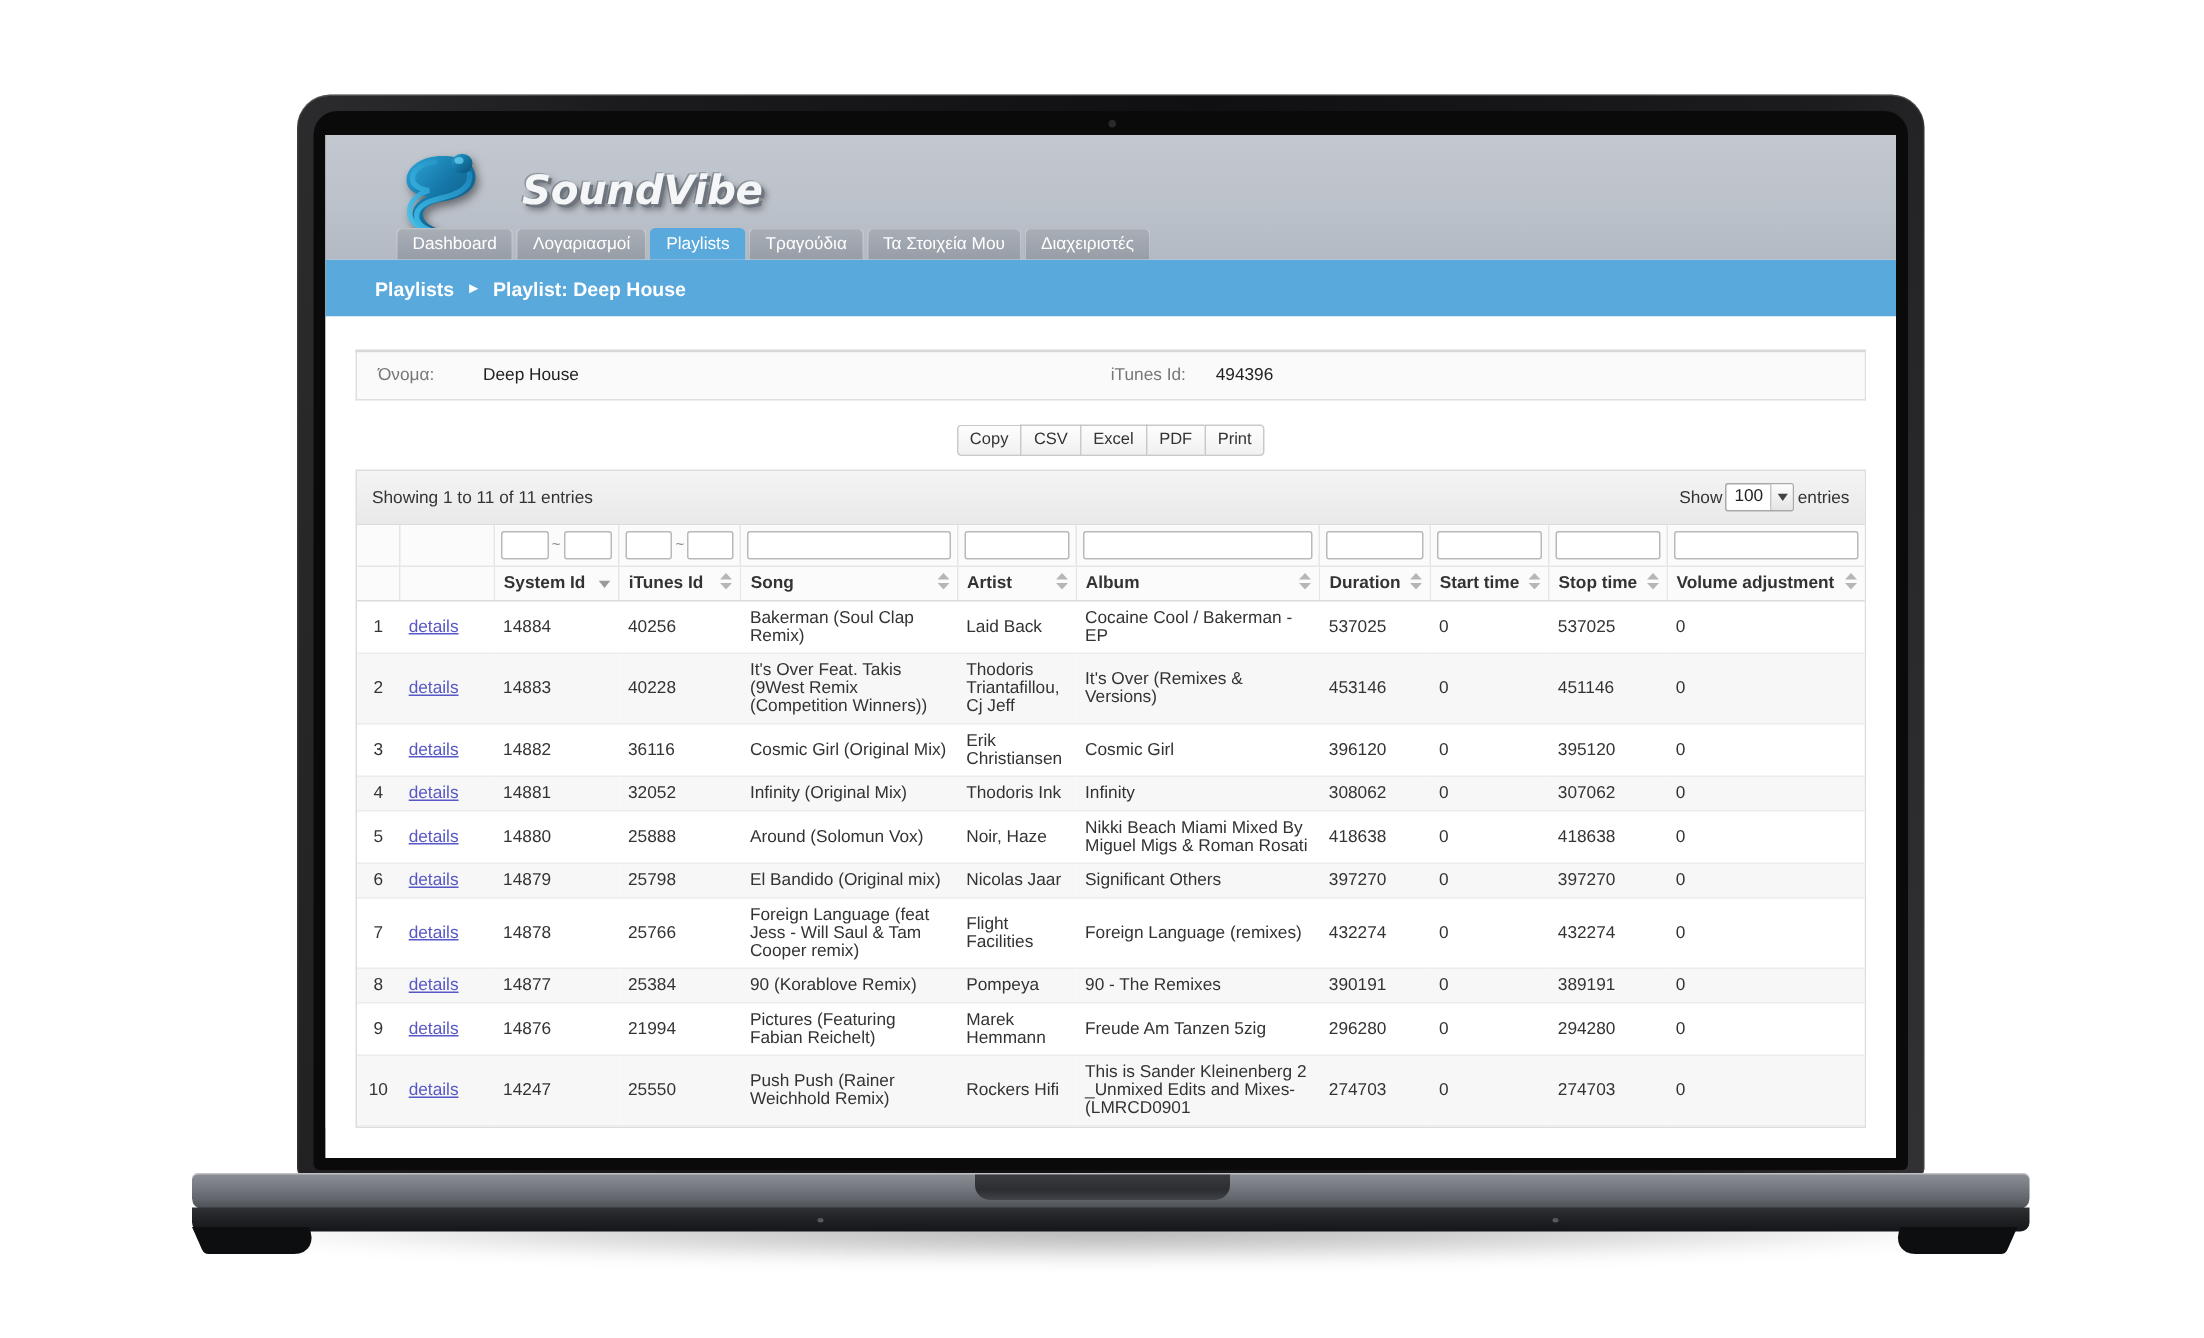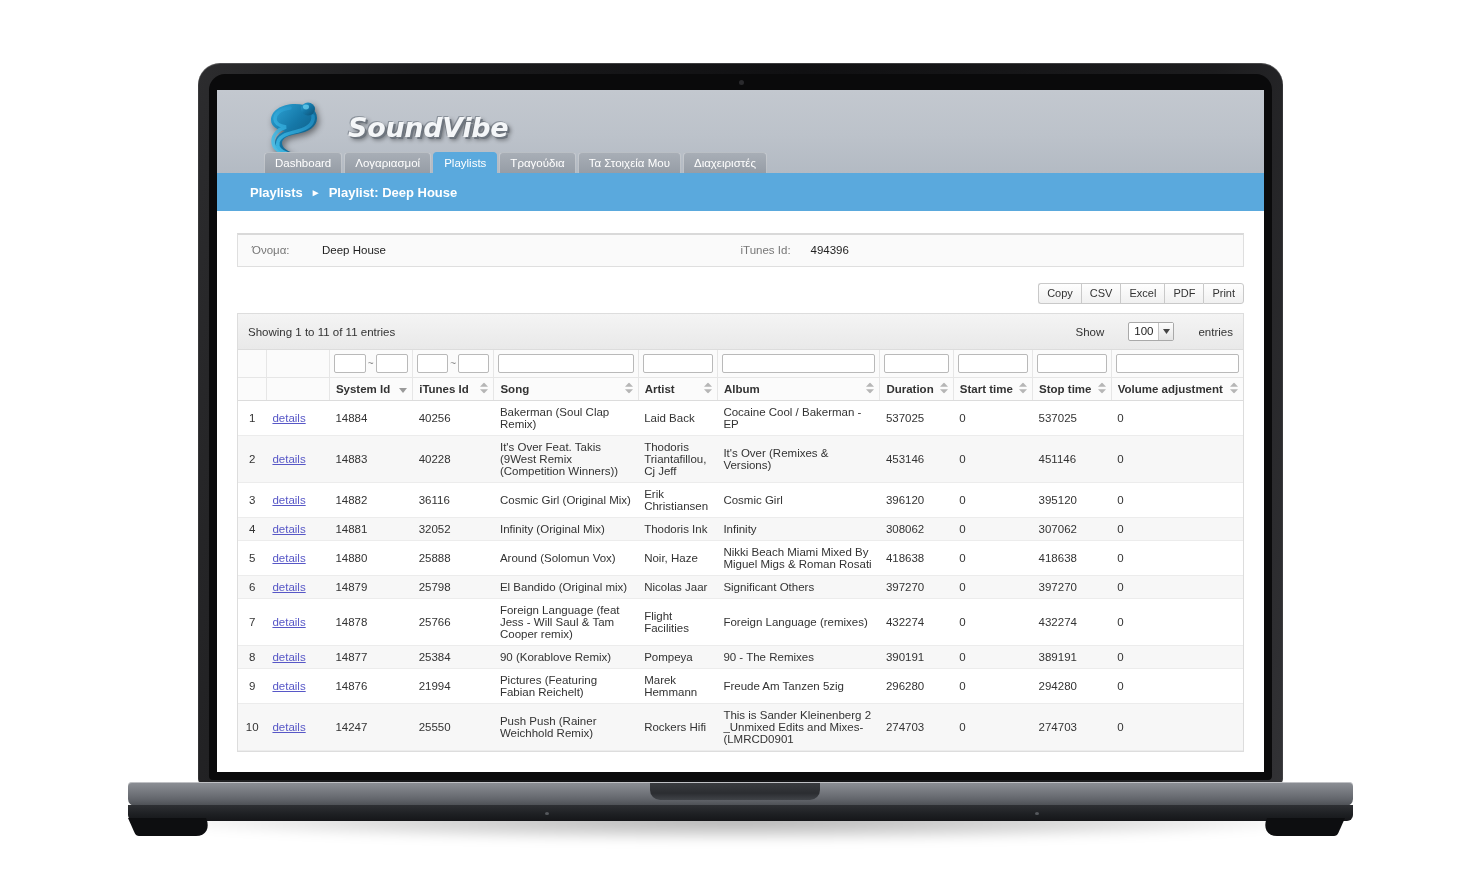--- a/index.html
+++ b/index.html
@@ -145,40 +145,40 @@
     border: 1px solid #bdbdbd;
     display: flex; align-items: center; justify-content: center;
   }
   .caret-circle svg { display:block; }
 
   .panel-body { display: flex; padding: 9px 14px 10px 14px; font-size: 11.5px; background: #fafafa; }
   .info-col { display: flex; width: 50%; }
   .info-label { color: #777; width: 70px; }
   .info-val { color: #222; }
 
-  .export-row { display: flex; justify-content: flex-end; margin-top: 16px; margin-bottom: 9px; }
+  .export-row { display: flex; justify-content: center; margin-top: 16px; margin-bottom: 9px; }
   .exp-btn {
     height: 21px; line-height: 19px; padding: 0 8px;
     font-size: 11px; color: #333;
     background: linear-gradient(180deg,#fefefe,#f0f0f0);
     border: 1px solid #c9c9c9;
     border-right: none;
     cursor: pointer;
   }
   .exp-btn:first-child { border-radius: 3px 0 0 3px; }
   .exp-btn:last-child { border-right: 1px solid #c9c9c9; border-radius: 0 3px 3px 0; }
 
   .table-box { border: 1px solid #dddddd; background: #fff; }
   .table-top {
     display: flex; align-items: center; justify-content: space-between;
     padding: 8px 10px; font-size: 11.5px; color: #333;
     background: linear-gradient(180deg,#f4f4f4,#e9e9e9);
     border-bottom: 1px solid #dcdcdc;
   }
-  .show-entries { display: flex; align-items: center; gap: 24px; }
+  .show-entries { display: flex; align-items: center; gap: 2px; }
   .mini-select {
     display: inline-flex; align-items: stretch;
     border: 1px solid #a9a9a9; background: #fff; height: 19px; border-radius: 2px;
   }
   .mini-select .val { padding: 0 5px; font-size: 11.5px; line-height: 17px; color: #222; }
   .mini-select .arrow {
     width: 15px; border-left: 1px solid #c5c5c5;
     background: linear-gradient(180deg,#fdfdfd,#e4e4e4);
     display: flex; align-items: center; justify-content: center;
   }

